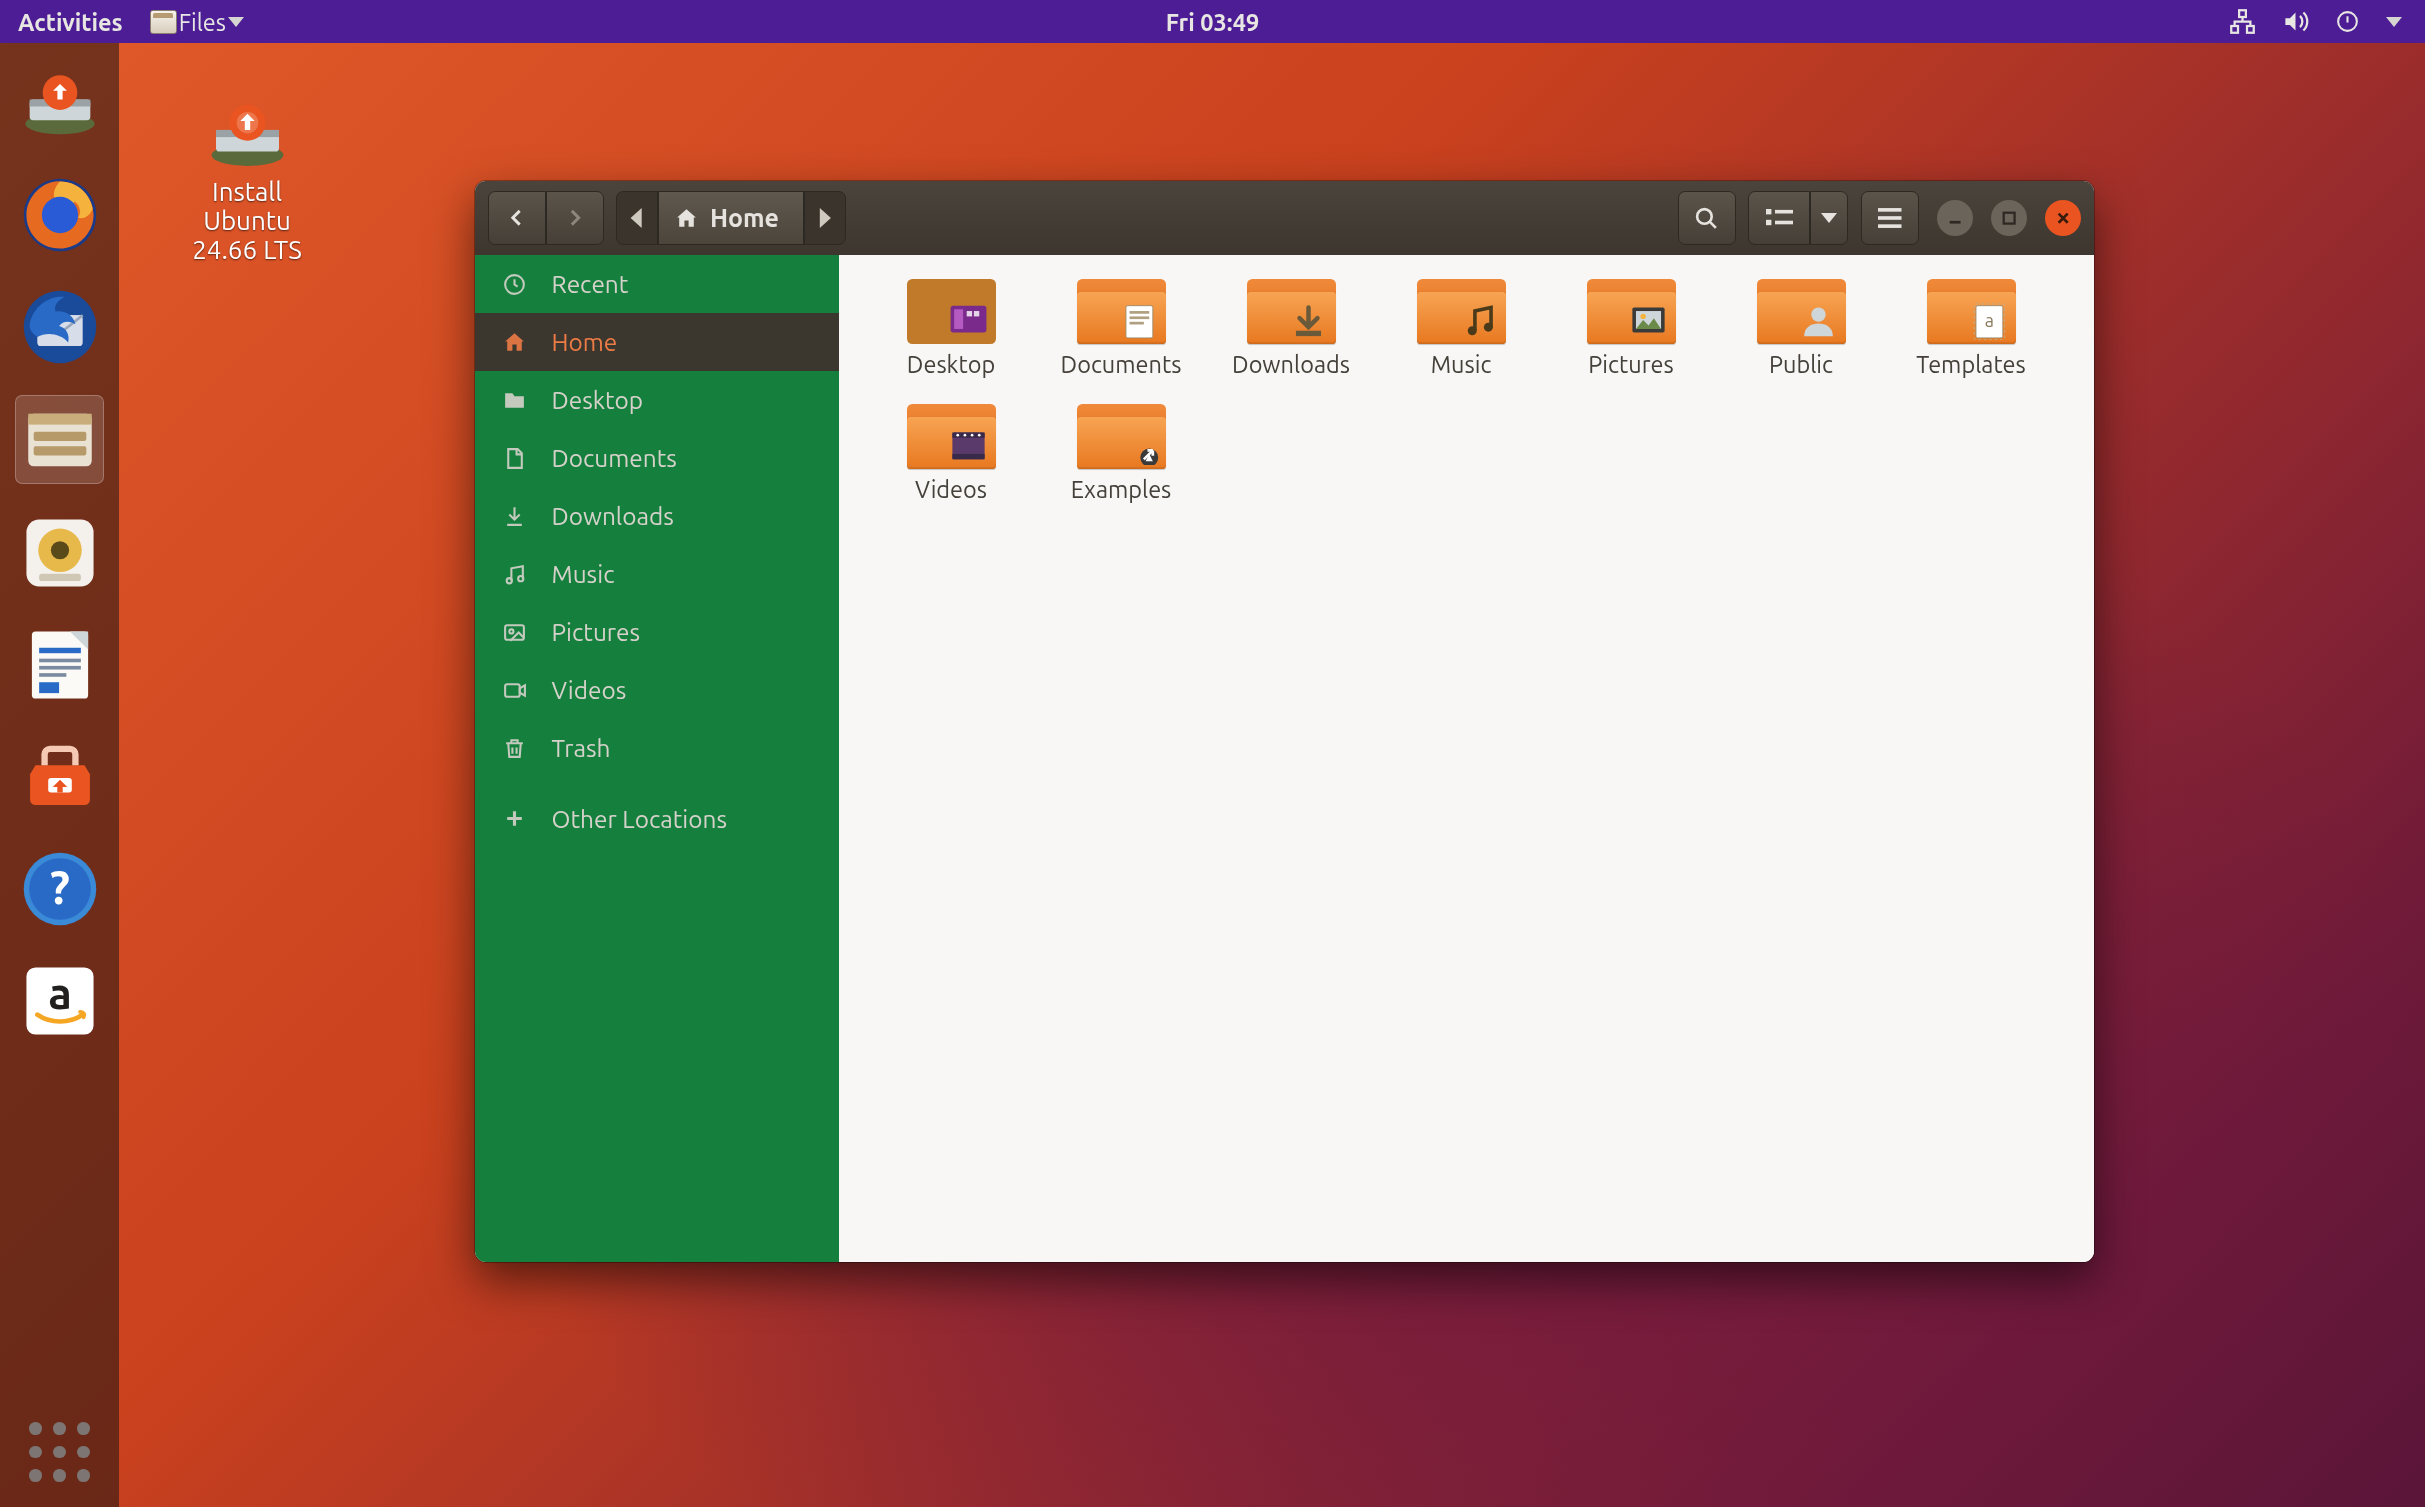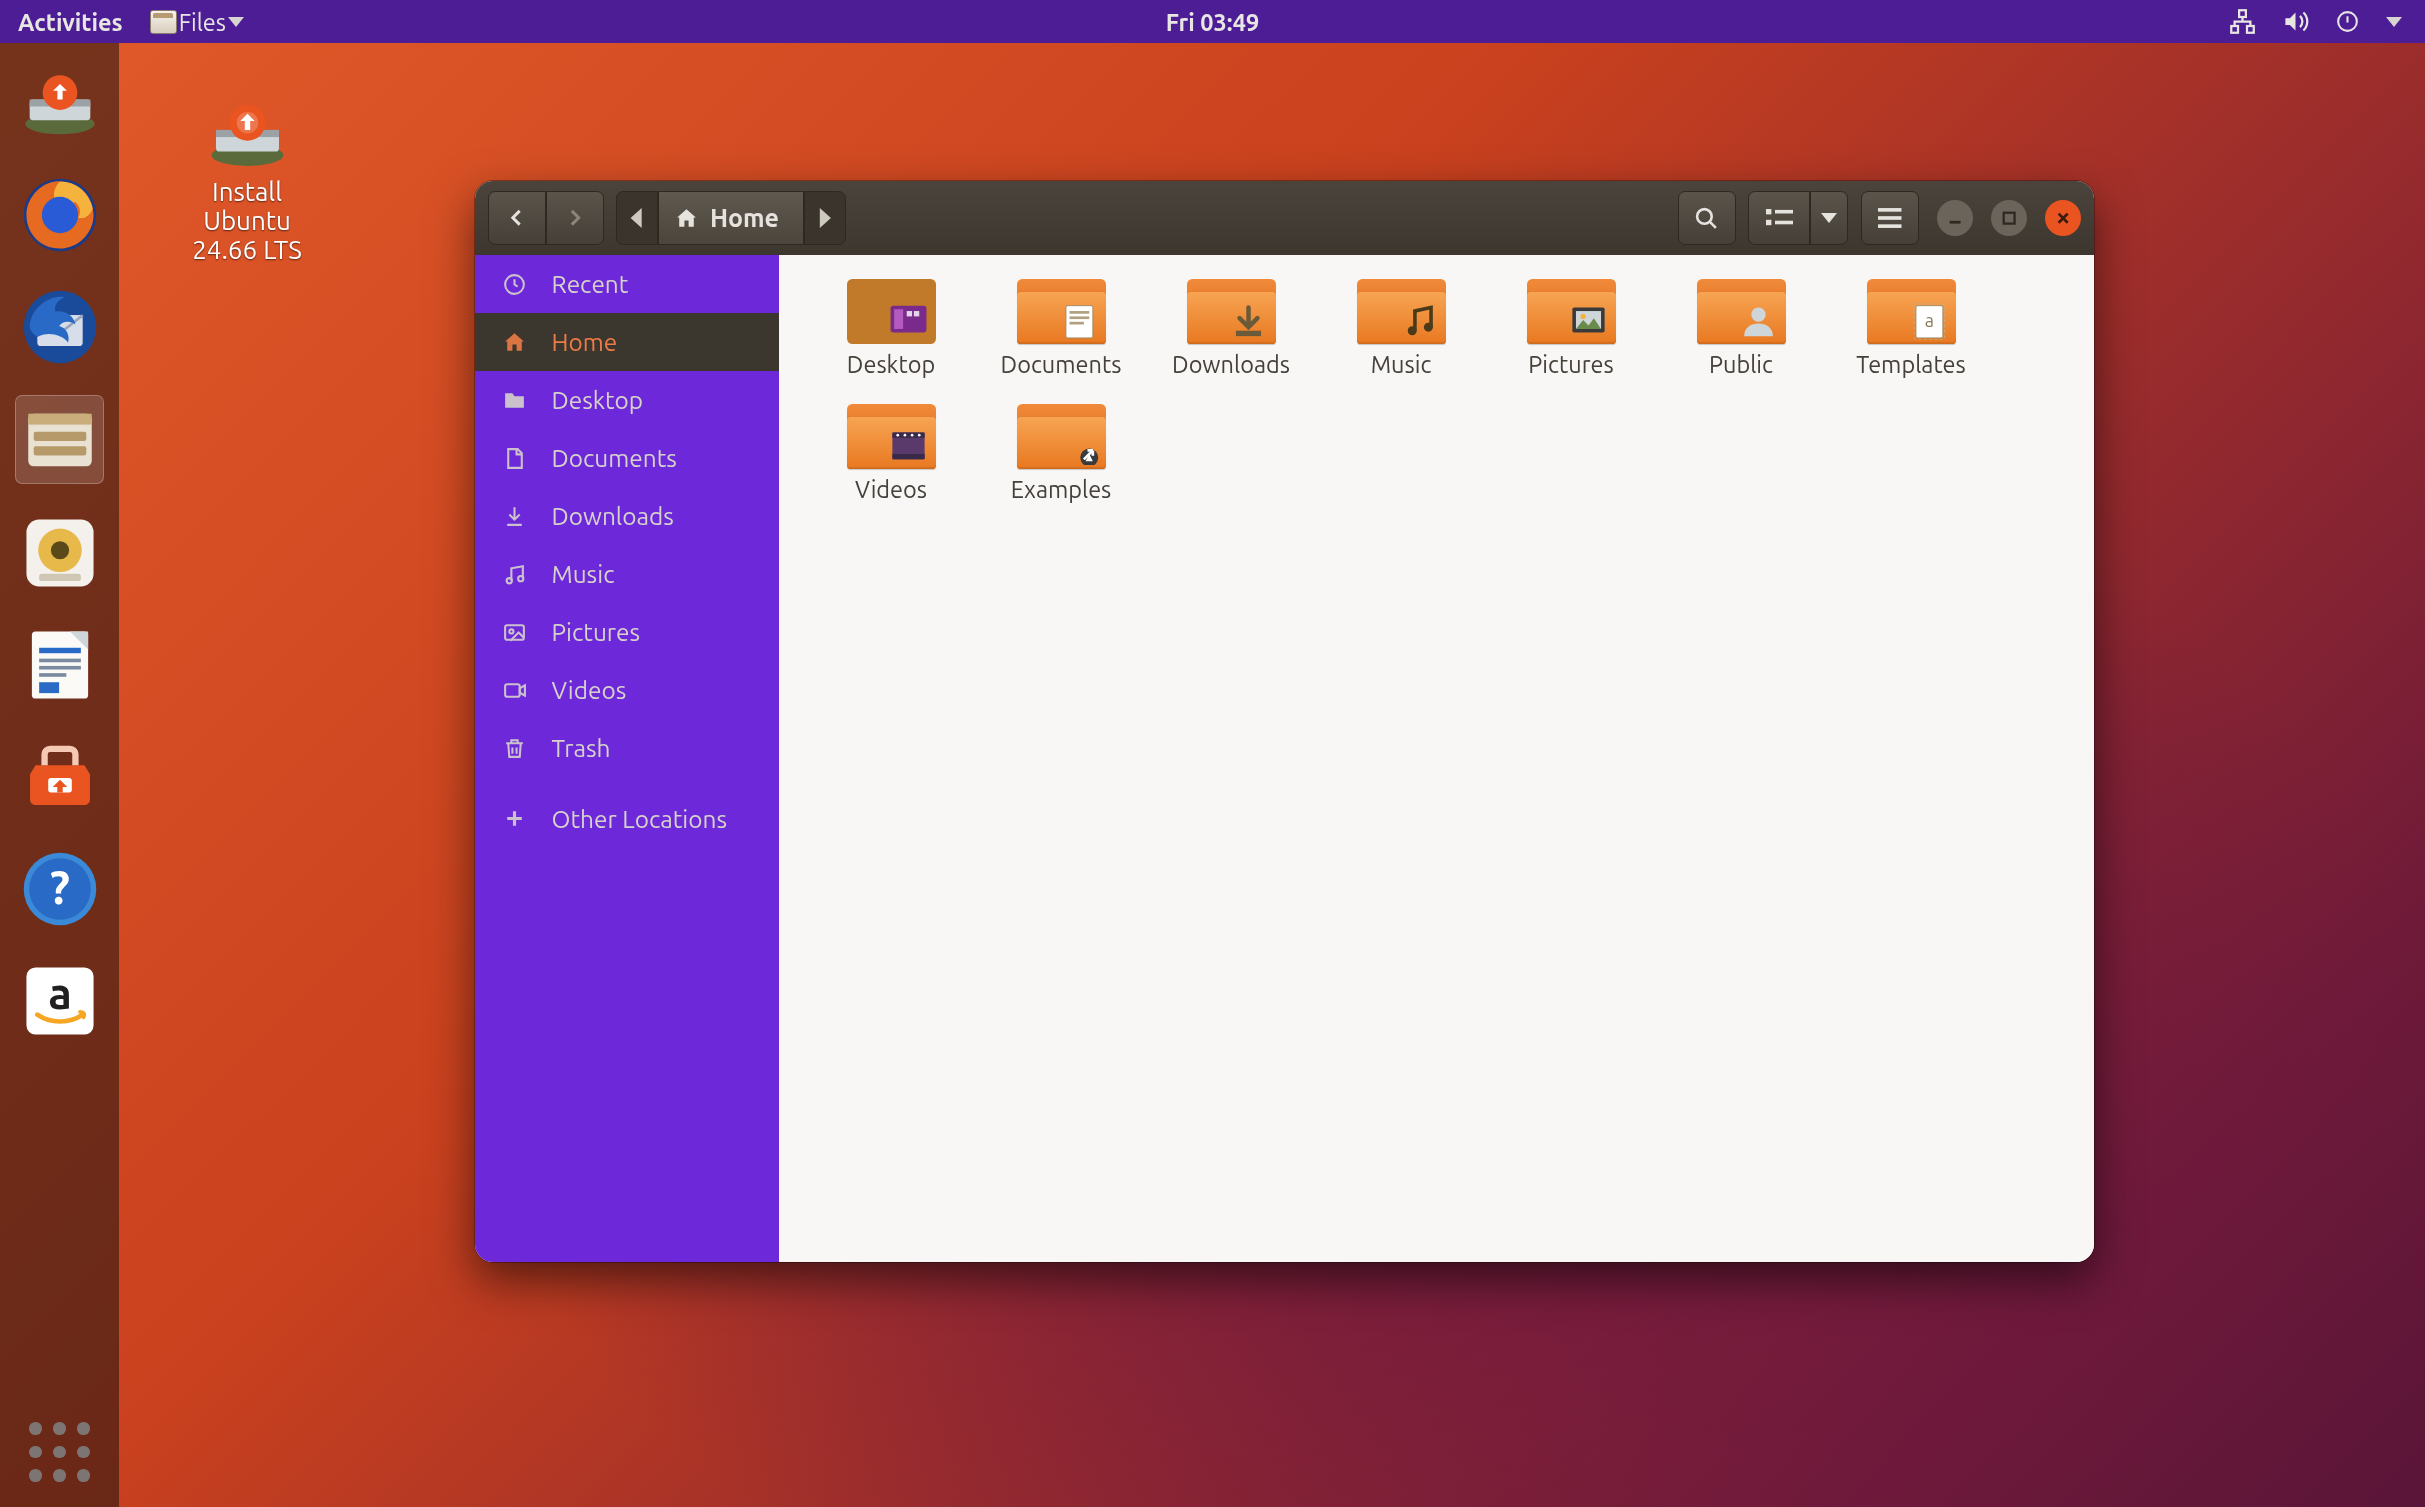--- a/index.html
+++ b/index.html
@@ -25,21 +25,21 @@
   .dock-item{width:87px;height:87px;display:flex;align-items:center;justify-content:center;border-radius:7.2px;position:relative;}
   .dock-item.active{background:rgba(255,255,255,0.14);border:1.8px solid rgba(255,255,255,0.25);}
   #show-apps{position:absolute;bottom:25px;left:0;right:0;display:flex;justify-content:center;}
   .app-grid{display:grid;grid-template-columns:repeat(3,12.7px);grid-template-rows:repeat(3,12.7px);gap:11px;}
   .app-grid span{width:12.7px;height:12.7px;background:#efece8;border-radius:50%;}
 
   
   #install-desktop-icon{position:absolute;top:99px;left:179px;width:136px;text-align:center;color:#fff;font-size:26px;z-index:1;text-shadow:0 0.9px 1.8px rgba(0,0,0,.6);}
 
   
-  #filewin{position:absolute;top:181px;left:475px;width:1619px;height:1081px;background:#f7f6f5;border-radius:18px;box-shadow:0 18px 45px rgba(0,0,0,.55),0 0 0 0.9px rgba(0,0,0,.3);overflow:hidden;z-index:3;}
+  #filewin{position:absolute;top:181px;left:475px;width:1619px;height:1081px;background:#f7f6f5;border-radius:11px;box-shadow:0 18px 45px rgba(0,0,0,.55),0 0 0 0.9px rgba(0,0,0,.3);overflow:hidden;z-index:3;}
   
   #hbar{height:74px;background:linear-gradient(#4a443d,#3c362f);display:flex;align-items:center;padding:0 12.7px;gap:12.7px;color:#e6e3df;}
   .hbtn{height:52px;background:linear-gradient(#5a544b,#453f37);border:0.9px solid #2c2822;border-radius:7.2px;display:flex;align-items:center;justify-content:center;color:#e6e3df;}
   .hbtn-seg{display:flex;}
   .hbtn-seg .hbtn{border-radius:0;}
   .hbtn-seg .hbtn:first-child{border-radius:7.2px 0 0 7.2px;}
   .hbtn-seg .hbtn:last-child{border-radius:0 7.2px 7.2px 0;}
   .hbtn svg{display:block;}
   .path-box{flex:0 0 auto;display:flex;align-items:center;}
   .path-arrow{width:40px;height:52px;display:flex;align-items:center;justify-content:center;background:#3a342d;border:0.9px solid #2c2822;}
@@ -47,21 +47,21 @@
   .path-box>*:first-child{border-radius:7.2px 0 0 7.2px;}
   .path-box>*:last-child{border-radius:0 7.2px 7.2px 0;}
   .spacer{flex:1;}
   .win-ctl{width:36px;height:36px;border-radius:50%;display:flex;align-items:center;justify-content:center;margin-left:5.4px;}
   .win-min{background:#6b645a;}
   .win-max{background:#6b645a;}
   .win-close{background:#e95420;}
 
   
   #body{display:flex;height:calc(100% - 74px);}  
-  #sidebar{width:304px;background:#6d28d9;color:#d6d2cb;font-size:24.4px;}
+  #sidebar{width:364px;background:#15803d;color:#d6d2cb;font-size:24.4px;}
   .side-item{display:flex;align-items:center;gap:22px;height:58px;padding:0 23.5px;}
   .side-item.active{background:#3b362e;color:#ec7b45;}
   .side-sep{height:12.7px;}
   .side-icon{width:31px;height:31px;display:flex;align-items:center;justify-content:center;opacity:.9;}
   #content{flex:1;background:#f8f7f5;padding:23.5px 27px;}
   .grid{display:flex;flex-wrap:wrap;}
   .item{width:170px;display:flex;flex-direction:column;align-items:center;font-size:23.5px;color:#45403a;}
   .item-label{margin-top:7.2px;margin-bottom:27px;text-align:center;}
   .folder-icn{width:89px;height:65px;position:relative;}
   .folder-back{position:absolute;inset:0;border-radius:5.4px;}

